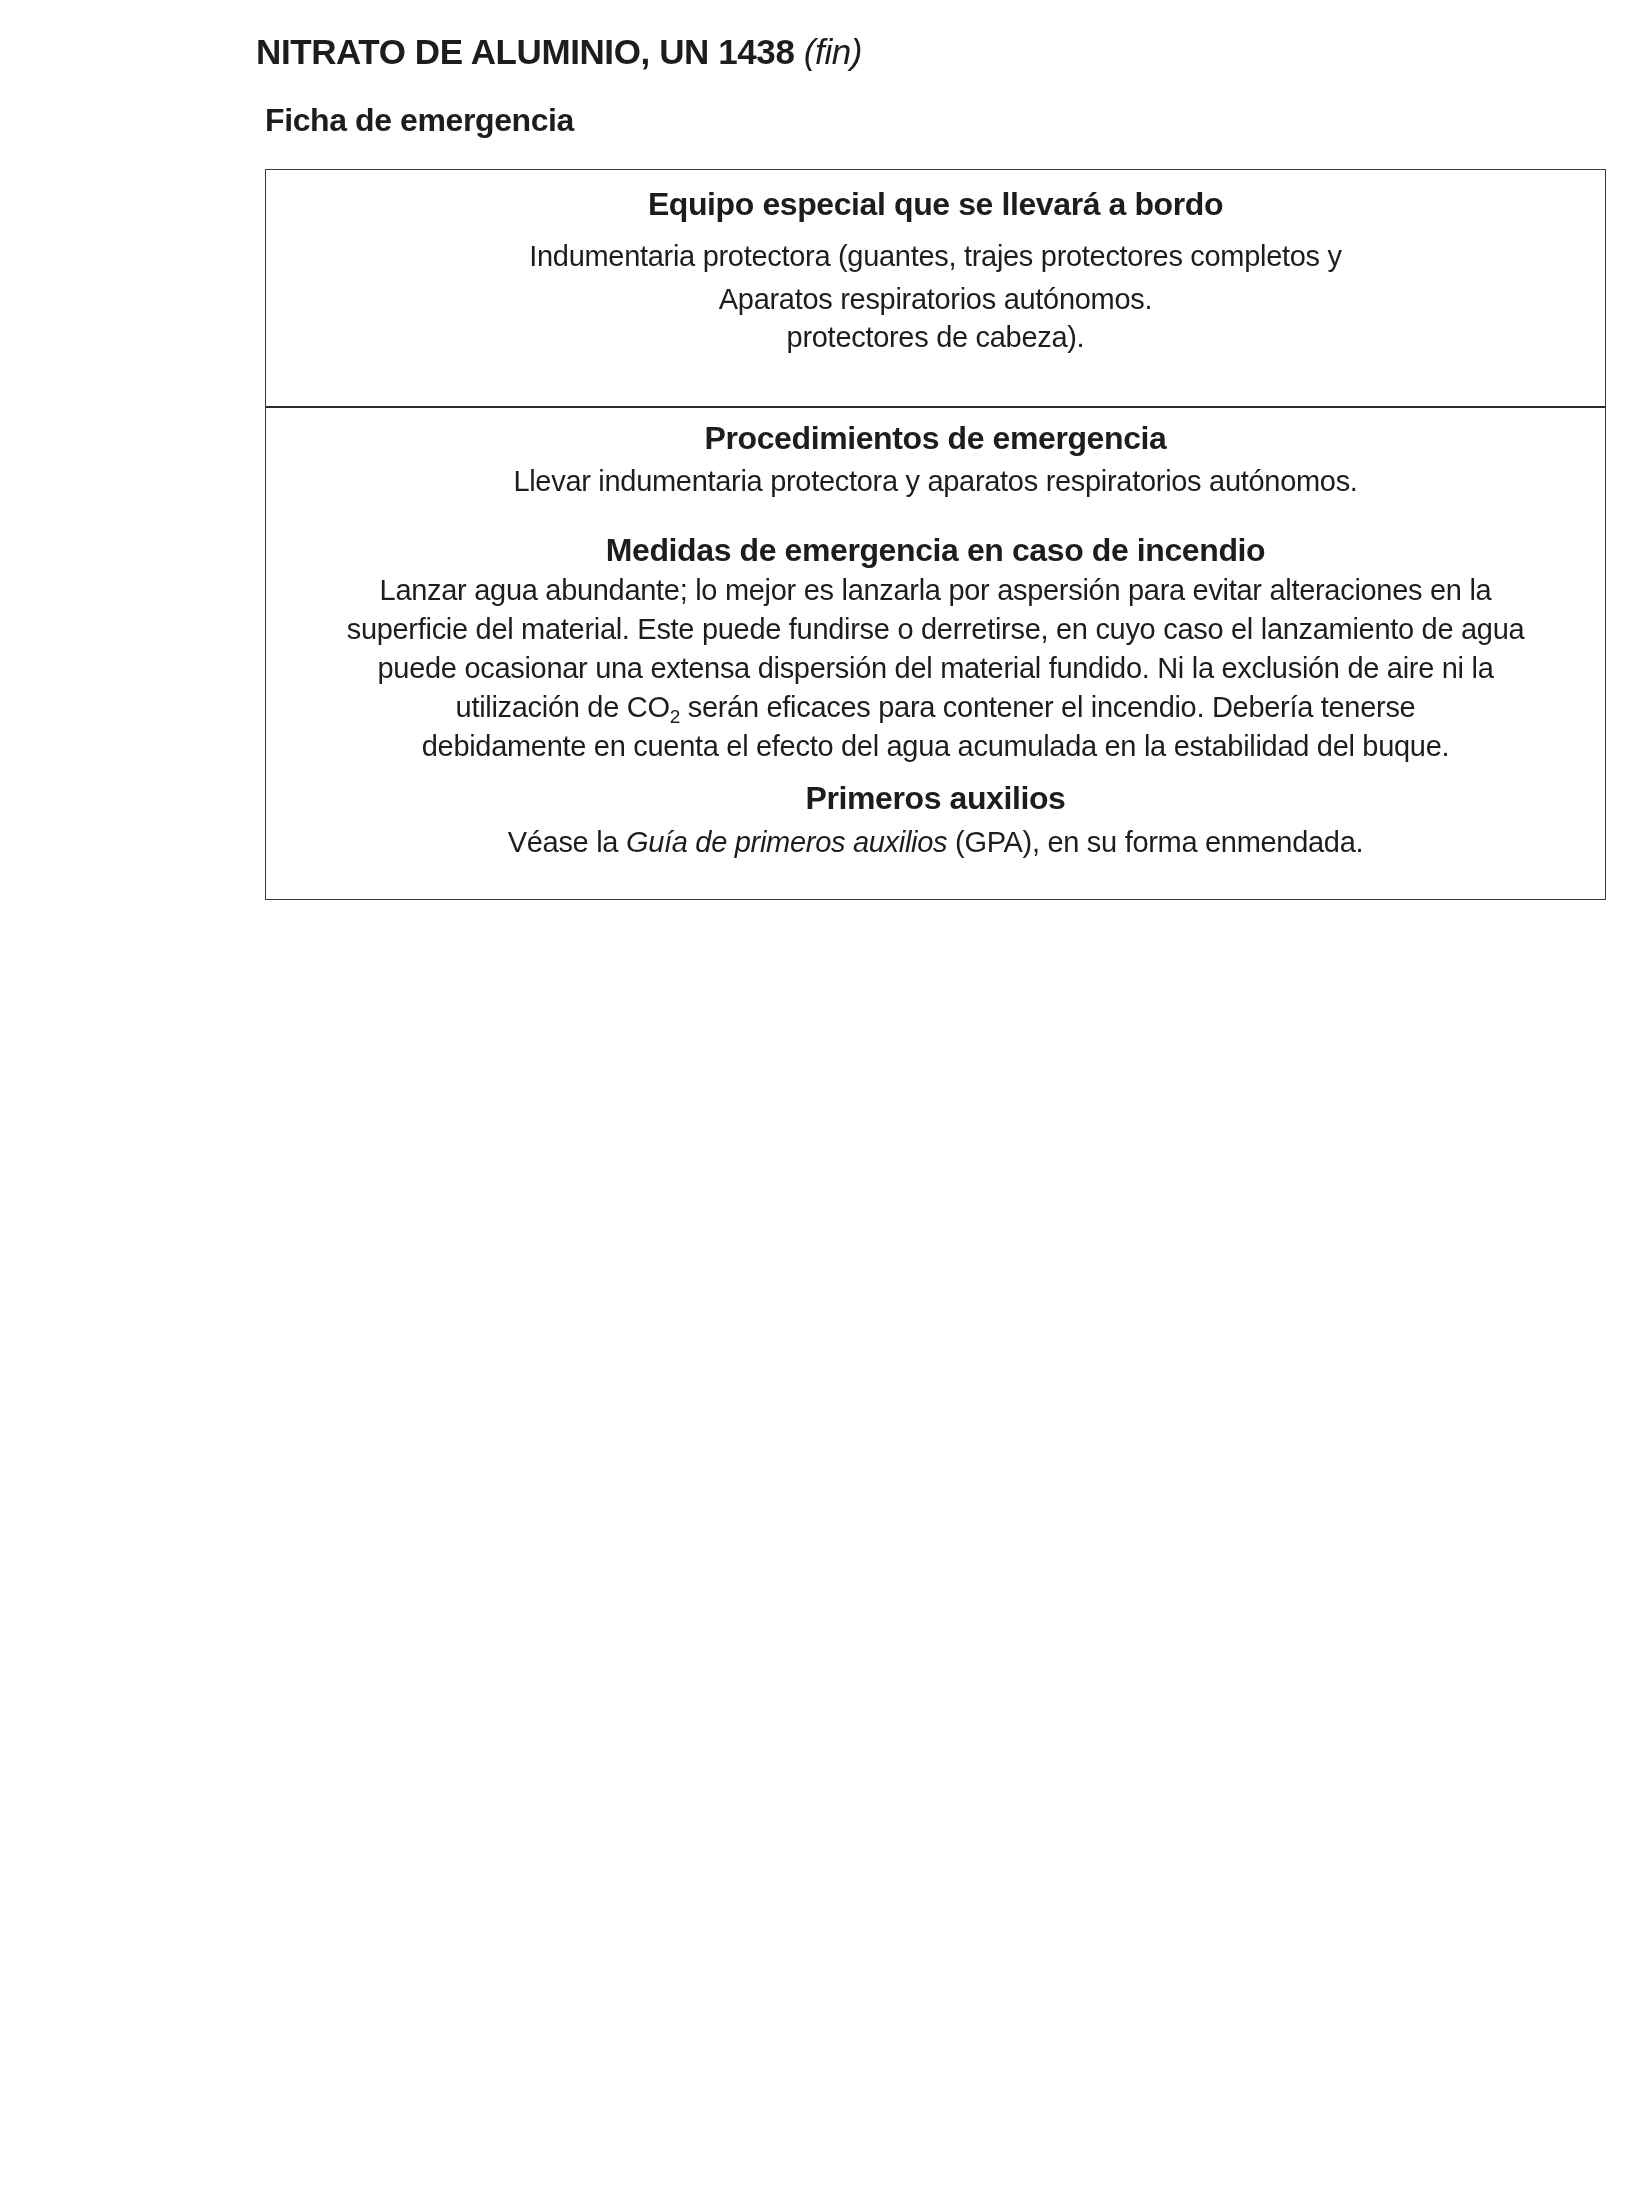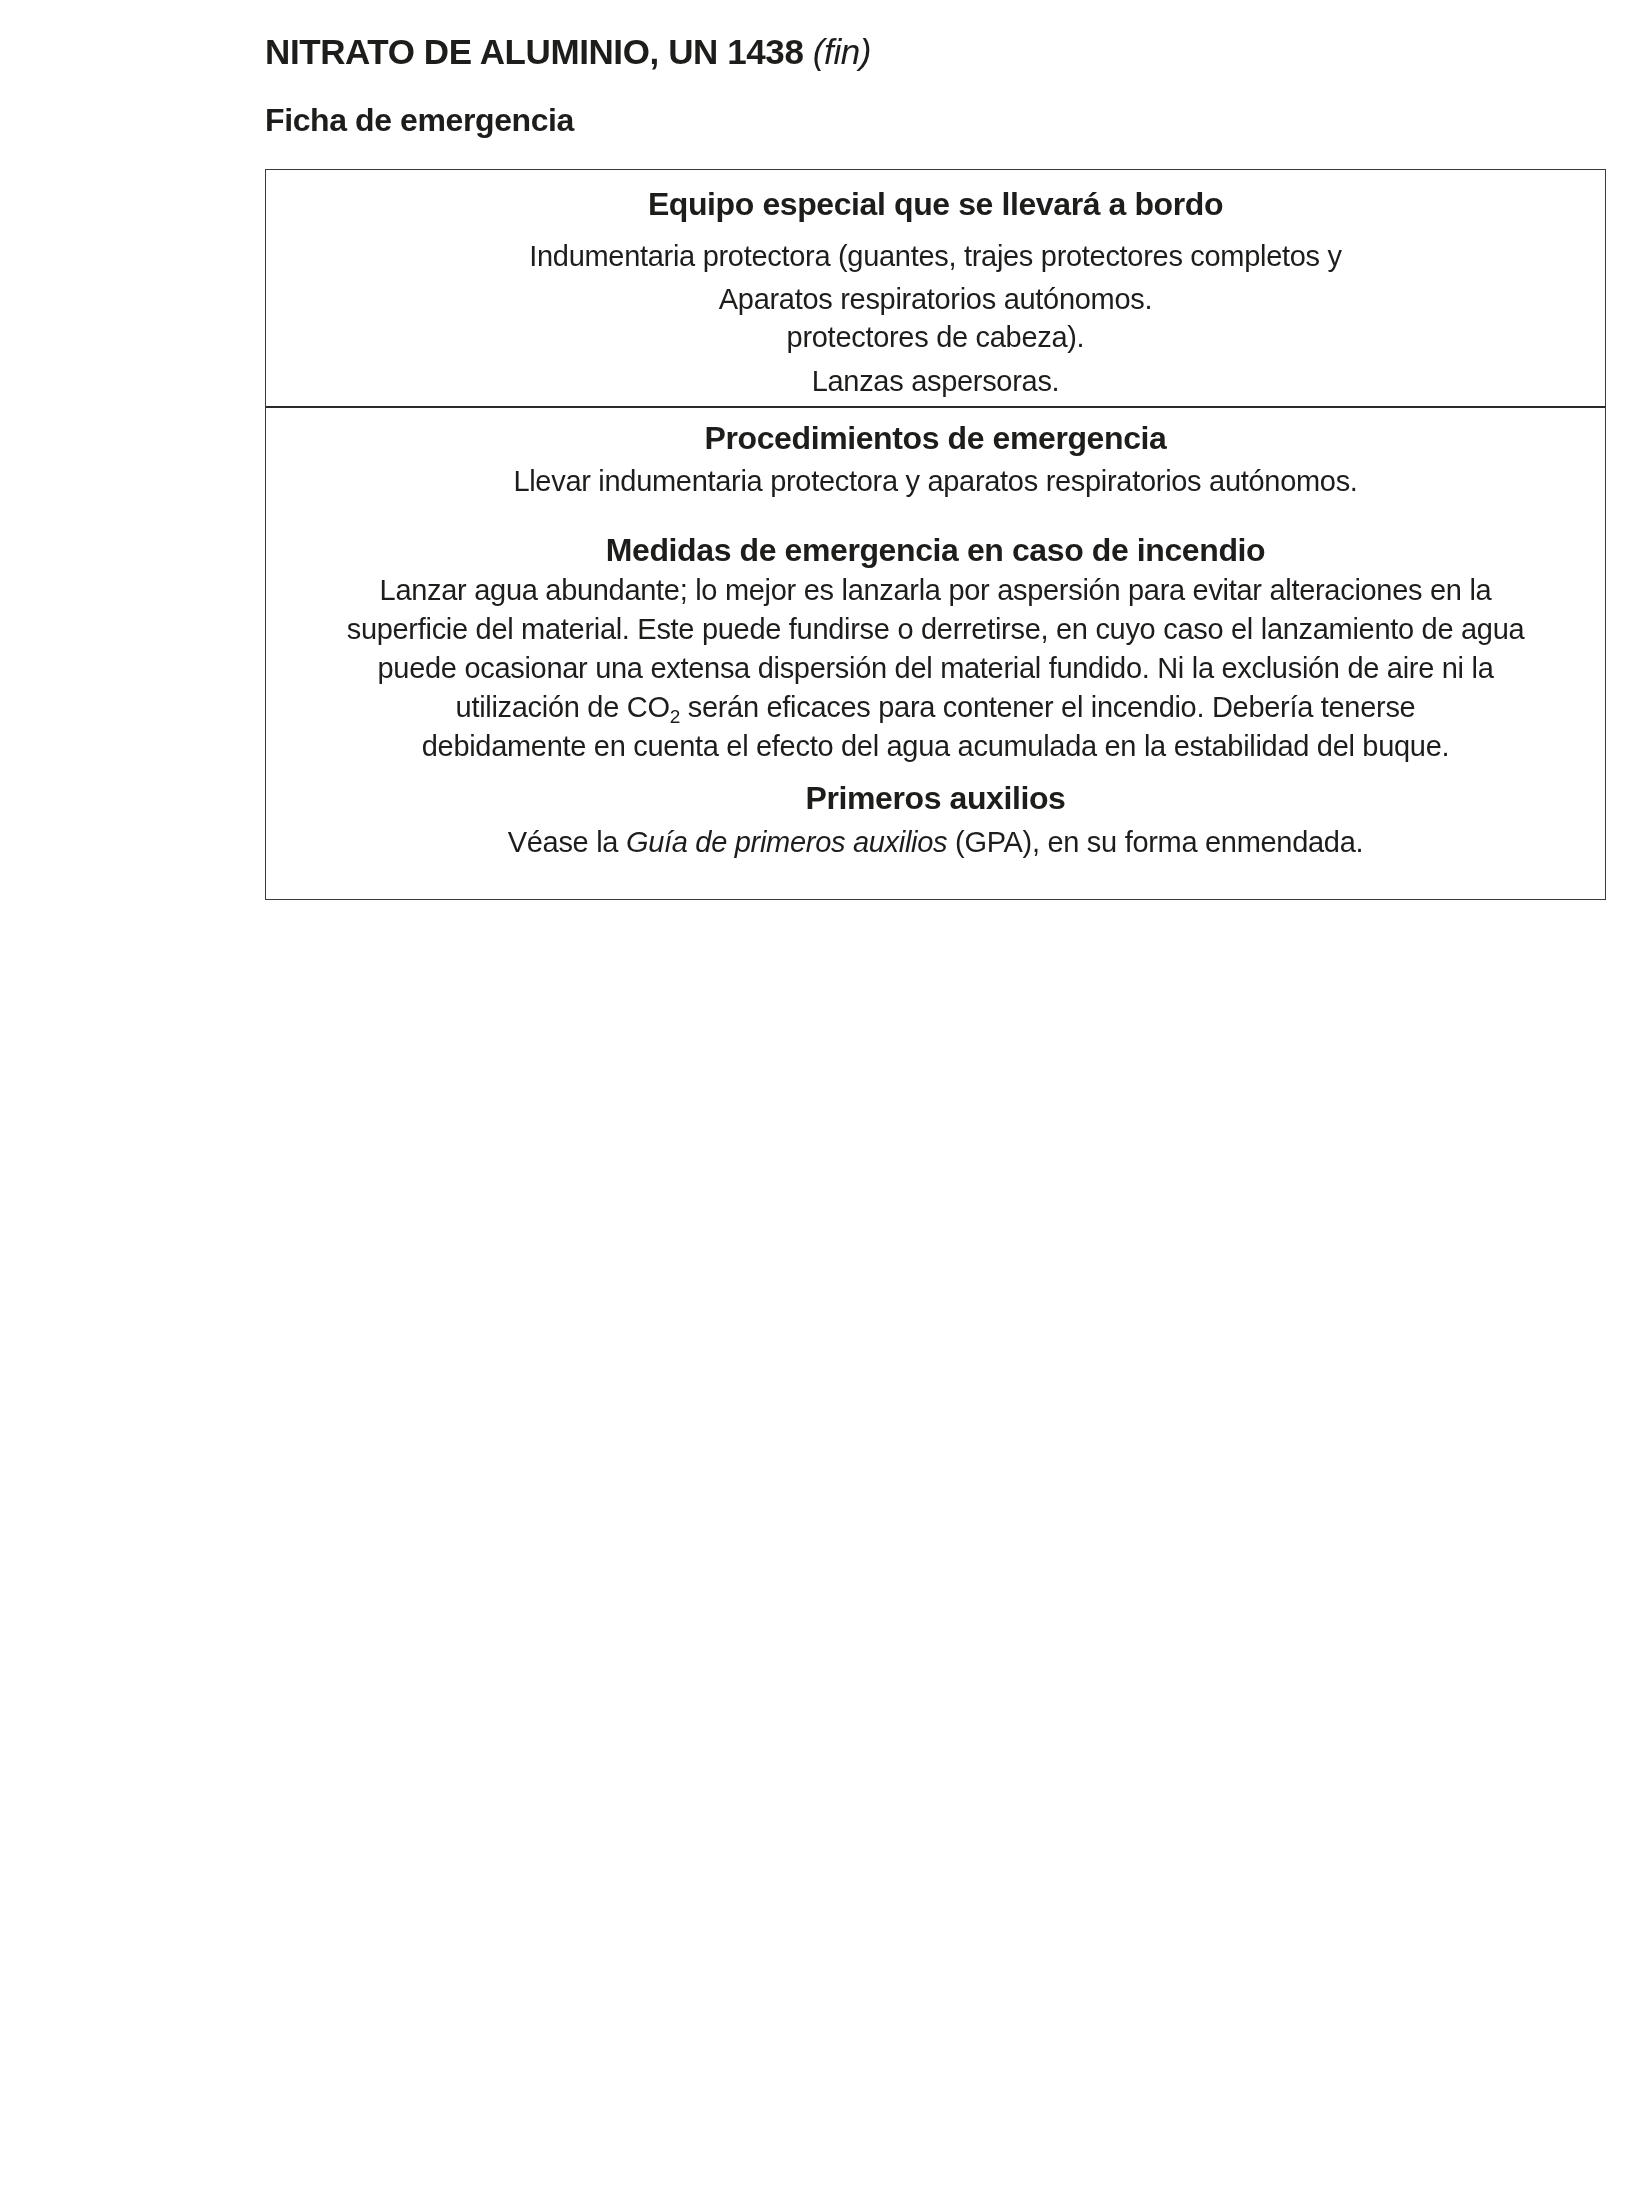--- a/index.html
+++ b/index.html
@@ -1,21 +1,21 @@
 <!DOCTYPE html>
 <html style="font-size:12.7px"><head>
 <meta charset="utf-8">
 <style>
   html, body { margin: 0; padding: 0; background: #ffffff; }
   body {
     width: 1648px; height: 2205px; position: relative; overflow: hidden;
     font-family: "Liberation Sans", "DejaVu Sans", sans-serif; color: #1d1d1b;
   }
   .page-title {
-    position: absolute; left: 265px; top: 32px;
+    position: absolute; left: 256px; top: 32px;
     font-size: 35px; font-weight: bold; letter-spacing: -0.4px; white-space: nowrap;
   }
   .page-title .suffix { font-weight: normal; font-style: italic; }
   .section-title {
     position: absolute; left: 265px; top: 102px;
     font-size: 32px; font-weight: bold; letter-spacing: -0.4px;
   }
   .card {
     position: absolute; left: 265px; top: 169px; width: 1341px; height: 731px;
     border: 1.6px solid #3a3a3a; box-sizing: border-box;
@@ -44,21 +44,20 @@
 
 <div class="section-title">Ficha de emergencia</div>
 
 <div class="card">
   <div class="block block-top">
     <div class="h" style="margin-top:13.5px">Equipo especial que se llevará a bordo</div>
     <div class="p" style="margin-top:13px;line-height:38px">
       <span class="line">Indumentaria protectora (guantes, trajes protectores completos y</span>
       <span class="line" style="margin-top:5.6px">Aparatos respiratorios autónomos.</span>
       <span class="line">protectores de cabeza).</span>
-      <span class="line" style="margin-top:5.6px">Lanzas aspersoras.</span>
     </div>
   </div>
 
   <div class="block block-bottom">
     <div class="h" style="margin-top:10.3px">Procedimientos de emergencia</div>
     <div class="p" style="margin-top:3.2px">
       <span class="line">Llevar indumentaria protectora y aparatos respiratorios autónomos.</span>
     </div>
 
     <div class="h" style="margin-top:29px">Medidas de emergencia en caso de incendio</div>

